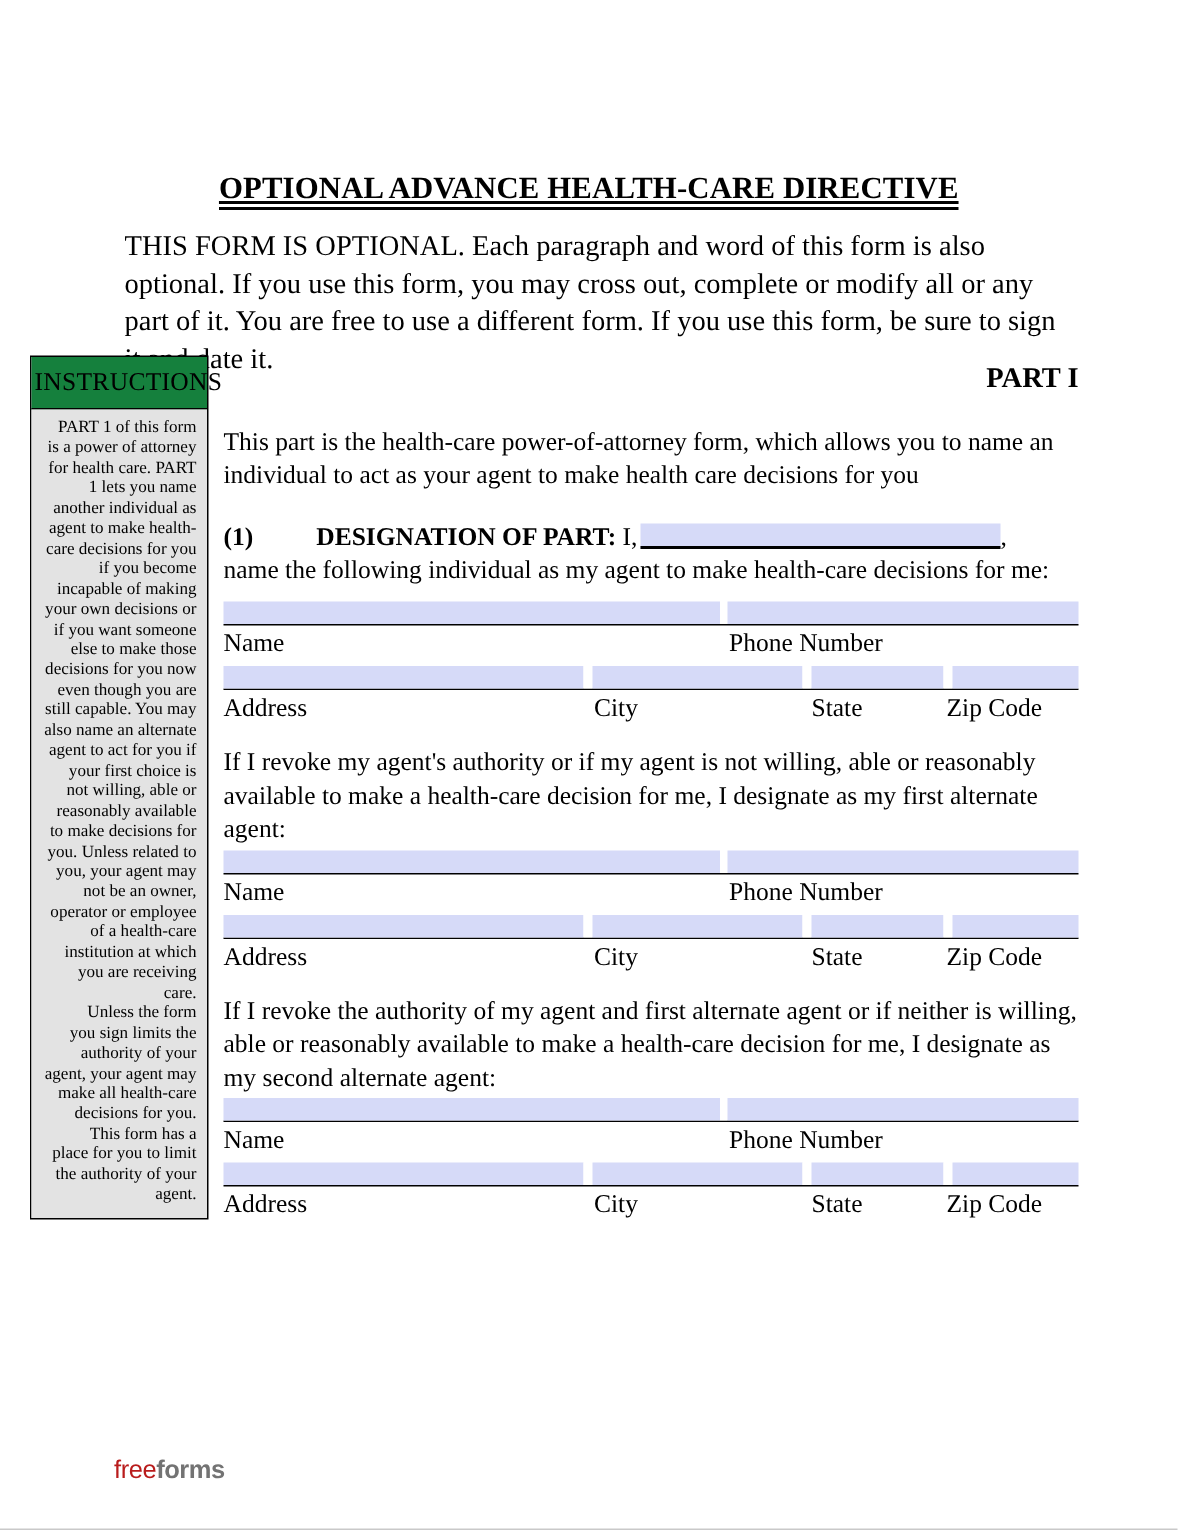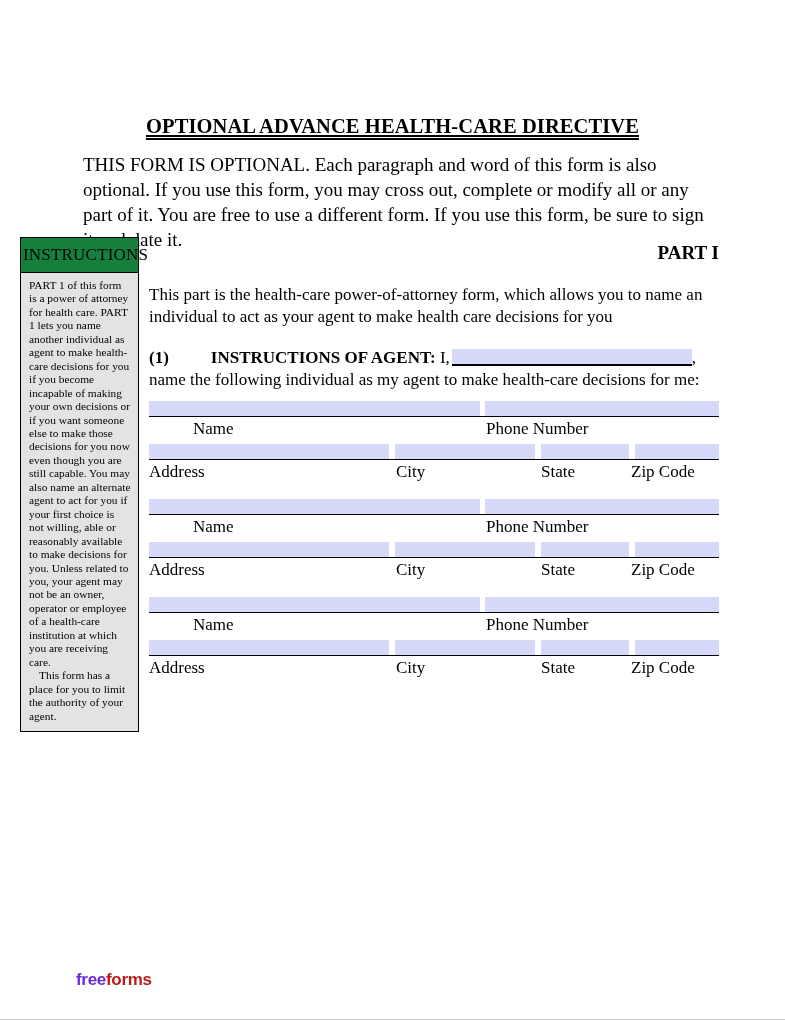--- a/index.html
+++ b/index.html
@@ -66,21 +66,21 @@
     font-size: 17px;
     padding: 7px 2px 7px 2px;
     border-bottom: 1.5px solid #000;
     letter-spacing: 0.2px;
   }
   .instr-body {
     background: #e3e3e3;
     padding: 6px 7px 8px 8px;
     font-size: 11.4px;
     line-height: 1.18;
-    text-align: left;
+    text-align: right;
     font-family: Liberation Serif, serif;
   }
   .instr-body p { margin: 0; }
   .instr-body p + p { margin-top: 0px; text-indent: 10px; }
 
   
   .main {
     position: absolute;
     left: 149px;
     top: 237px;
@@ -158,73 +158,74 @@
   .fld-state   { width: 88px; }
   .fld-zip     { width: 84px; }
 
   .label-row {
     position: relative;
     height: 25px;
     font-size: 17px;
     line-height: 23px;
   }
   .label-row span { position: absolute; top: 0; }
-  .lbl-name    { left: 0px; margin-left: 44px; }
+  .lbl-name    { left: 0px; }
   .lbl-phone   { left: 337px; }
   .lbl-address { left: 0px; }
   .lbl-city    { left: 247px; }
   .lbl-state   { left: 392px; }
   .lbl-zip     { left: 482px; }
 
   
   .logo {
     position: absolute;
     left: 76px;
     top: 970px;
     font-family: "Liberation Sans", "DejaVu Sans", sans-serif;
     font-size: 17px;
     font-weight: bold;
     letter-spacing: -0.3px;
   }
-  .logo .free  { color: #6d28d9; font-weight: bold; }
-  .logo .forms { color: #b91c1c; font-weight: bold; }
+  .logo .free  { color: #b91c1c; font-weight: normal; }
+  .logo .forms { color: #737373; font-weight: bold; }
 </style>
 </head>
 <body>
 
 <div id="page">
 
   <div class="doc-title">
     <span>OPTIONAL ADVANCE HEALTH-CARE DIRECTIVE</span>
   </div>
 
   <div class="intro">THIS FORM IS OPTIONAL. Each paragraph and word of this form is also optional. If you use this form, you may cross out, complete or modify all or any part of it. You are free to use a different form. If you use this form, be sure to sign it and date it.</div>
 
   <div class="instr-box">
     <div class="instr-header">INSTRUCTIONS</div>
     <div class="instr-body">
       <p>PART 1 of this form is a power of attorney for health care. PART 1 lets you name another individual as agent to make health-care decisions for you if you become incapable of making your own decisions or if you want someone else to make those decisions for you now even though you are still capable. You may also name an alternate agent to act for you if your first choice is not willing, able or reasonably available to make decisions for you. Unless related to you, your agent may not be an owner, operator or employee of a health-care institution at which you are receiving care.</p>
+      <p>Unless the form you sign limits the authority of your agent, your agent may make all health-care decisions for you.</p>
       <p> This form has a place for you to limit the authority of your agent.</p>
     </div>
   </div>
 
   <div class="main">
 
     <div class="part-heading">
       <span>PART I</span>
     </div>
 
     <div class="spacer-18"></div>
 
     <div class="body-para">This part is the health-care power-of-attorney form, which allows you to name an individual to act as your agent to make health care decisions for you</div>
 
     <div class="spacer-18"></div>
 
     <div class="desig-row">
-      <span class="desig-num">(1)</span><span class="desig-gap"></span><span class="desig-label">INSTRUCTIONS OF AGENT:</span>&nbsp;<span>I,</span><span class="inline-blank"></span><span>,</span>
+      <span class="desig-num">(1)</span><span class="desig-gap"></span><span class="desig-label">DESIGNATION OF PART:</span>&nbsp;<span>I,</span><span class="inline-blank"></span><span>,</span>
     </div>
     <div class="body-para">name the following individual as my agent to make health-care decisions for me:</div>
 
     <div class="spacer-8"></div>
 
     <div class="field-group">
       <div class="field-row">
         <div class="fld fld-name"></div>
         <div class="fld-gap gap-1"></div>
         <div class="fld fld-phone"></div>
@@ -245,20 +246,21 @@
       <div class="label-row">
         <span class="lbl-address">Address</span>
         <span class="lbl-city">City</span>
         <span class="lbl-state">State</span>
         <span class="lbl-zip">Zip Code</span>
       </div>
     </div>
 
     <div class="spacer-12"></div>
 
+    <div class="body-para">If I revoke my agent's authority or if my agent is not willing, able or reasonably available to make a health-care decision for me, I designate as my first alternate agent:</div>
 
     <div class="field-group">
       <div class="field-row">
         <div class="fld fld-name"></div>
         <div class="fld-gap gap-1"></div>
         <div class="fld fld-phone"></div>
       </div>
       <div class="label-row">
         <span class="lbl-name">Name</span>
         <span class="lbl-phone">Phone Number</span>
@@ -275,20 +277,21 @@
       <div class="label-row">
         <span class="lbl-address">Address</span>
         <span class="lbl-city">City</span>
         <span class="lbl-state">State</span>
         <span class="lbl-zip">Zip Code</span>
       </div>
     </div>
 
     <div class="spacer-12"></div>
 
+    <div class="body-para">If I revoke the authority of my agent and first alternate agent or if neither is willing, able or reasonably available to make a health-care decision for me, I designate as my second alternate agent:</div>
 
     <div class="field-group">
       <div class="field-row">
         <div class="fld fld-name"></div>
         <div class="fld-gap gap-1"></div>
         <div class="fld fld-phone"></div>
       </div>
       <div class="label-row">
         <span class="lbl-name">Name</span>
         <span class="lbl-phone">Phone Number</span>

